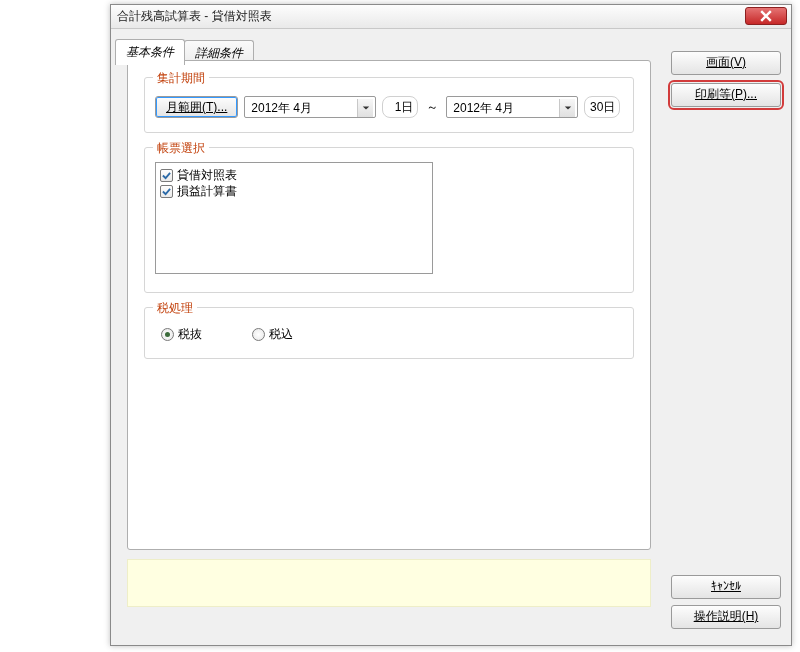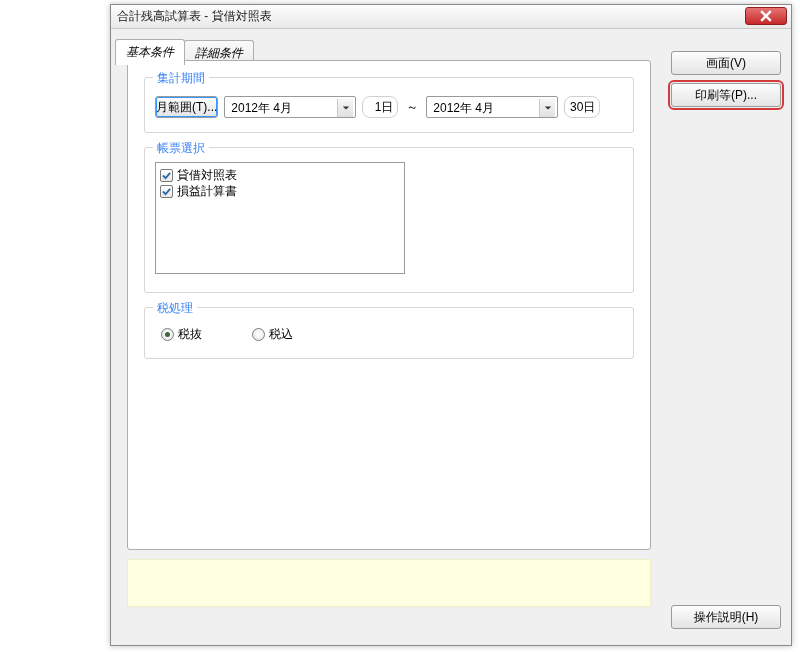--- a/index.html
+++ b/index.html
@@ -98,47 +98,48 @@
     border: 1px solid #d6d6d6;
     border-radius: 3px;
     background: #ffffff;
   }
   .groupbox > .legend {
     position: absolute;
     top: -8px;
     left: 8px;
     background: #ffffff;
     padding: 0 4px;
-    color: #3b82f6;
+    color: #c2410c;
     font-size: 12px;
   }
   .grp-period { left: 16px; top: 16px; width: 490px; height: 56px; }
   .grp-report { left: 16px; top: 86px; width: 490px; height: 146px; }
   .grp-tax    { left: 16px; top: 246px; width: 490px; height: 52px; }
 
   
   .period-row {
     position: absolute;
     left: 10px; top: 18px;
     display: flex;
     align-items: center;
     gap: 6px;
   }
   .btn, .right-btn {
     border: 1px solid #9a9a9a;
     background: linear-gradient(#fdfdfd,#e4e4e4);
     border-radius: 3px;
-    padding: 2px 0;
+    padding: 2px 10px;
     height: 22px;
     line-height: 16px;
     display: inline-flex;
-    align-items: center;
+    align-items: flex-start;
     justify-content: center;
     font-size: 12px;
     white-space: nowrap;
+    text-decoration: underline;
   }
   .btn.focus-ring { box-shadow: 0 0 0 1px #3399ff inset; }
   .combo {
     border: 1px solid #9a9a9a;
     background: #fff;
     height: 22px;
     display: inline-flex;
     align-items: flex-end;
     padding: 0 2px 0 6px;
     border-radius: 2px;
@@ -162,21 +163,21 @@
     justify-content: flex-end;
     padding: 0 4px;
     border-radius: 8px;
   }
   .tilde { padding: 0 2px; }
 
   
   .report-list {
     position: absolute;
     left: 10px; top: 14px;
-    width: 250px; height: 112px;
+    width: 278px; height: 112px;
     border: 1px solid #9a9a9a;
     background: #fff;
     padding: 4px;
     overflow: hidden;
     text-align: center;
   }
   .report-item {
     display: flex;
     align-items: center;
     gap: 4px;
@@ -358,18 +359,21 @@
       <div class="right-btn">
         <span>画面(V)</span>
       </div>
       <div class="right-btn highlight">
         <span>印刷等(P)...</span>
       </div>
     </div>
 
     <div class="bottom-right">
       <div class="right-btn">
+        <span>ｷｬﾝｾﾙ</span>
+      </div>
+      <div class="right-btn">
         <span>操作説明(H)</span>
       </div>
     </div>
 
   </div>
 </div>
 
 </body></html>

